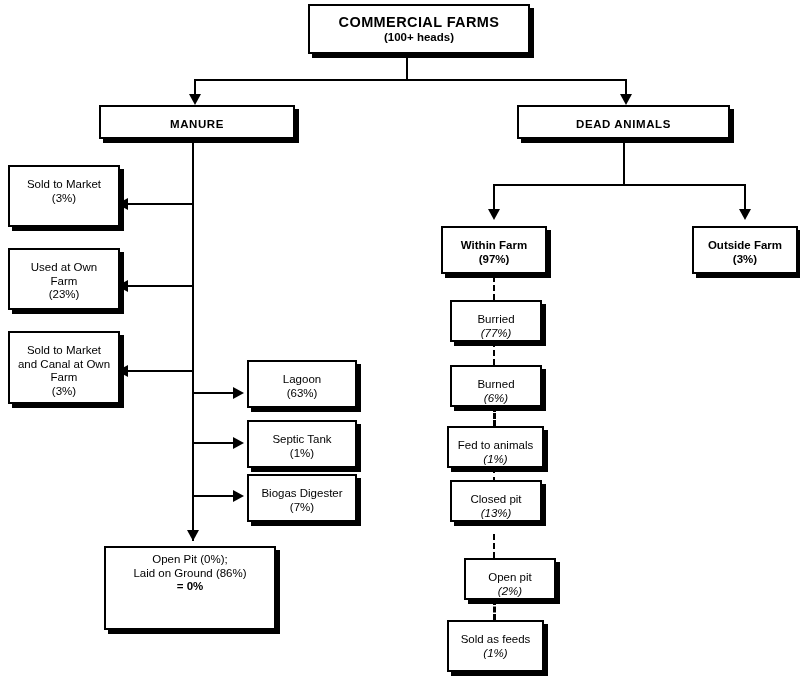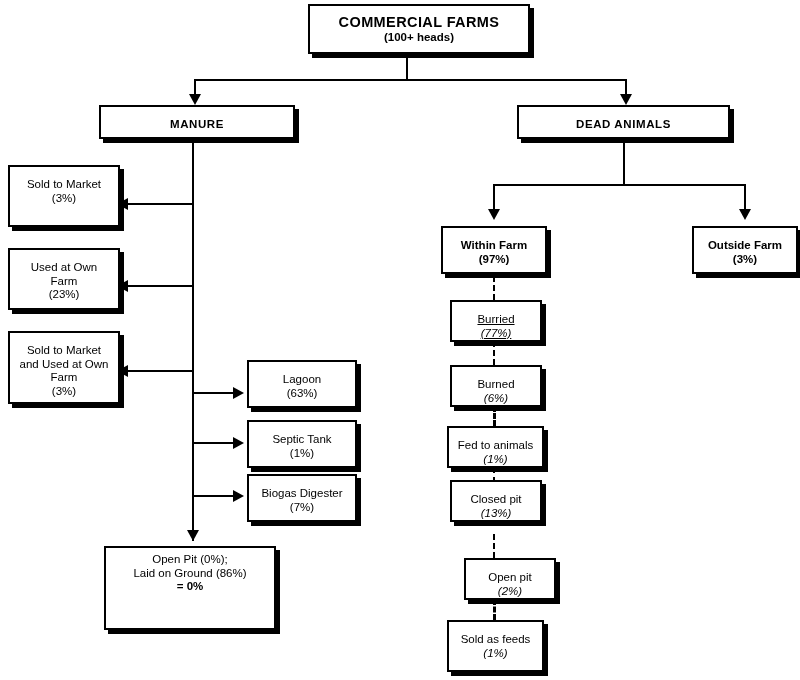--- a/index.html
+++ b/index.html
@@ -128,21 +128,21 @@
   </div>
 
   <div class="node" style="left:8px; top:248px; width:112px; height:62px;">
     <span class="ln t-plain">Used at Own</span>
     <span class="ln t-plain">Farm</span>
     <span class="ln t-plain">(23%)</span>
   </div>
 
   <div class="node" style="left:8px; top:331px; width:112px; height:73px;">
     <span class="ln t-plain">Sold to Market</span>
-    <span class="ln t-plain">and Used at Own</span>
+    <span class="ln t-plain">and Canal at Own</span>
     <span class="ln t-plain">Farm</span>
     <span class="ln t-plain">(3%)</span>
   </div>
 
   <div class="ln-h" style="left:194px; top:392px; width:42px;"></div>
   <div class="arrow right" style="left:233px; top:387px;"></div>
 
   <div class="ln-h" style="left:194px; top:442px; width:42px;"></div>
   <div class="arrow right" style="left:233px; top:437px;"></div>
 
@@ -187,21 +187,21 @@
     <span class="ln t-bold">(3%)</span>
   </div>
 
   <div class="dash-v thin" style="left:493px; top:276px; height:24px;"></div>
   <div class="dash-v thin" style="left:493px; top:341px; height:24px;"></div>
   <div class="dash-v" style="left:493px; top:406px; height:20px;"></div>
   <div class="dash-v thin" style="left:493px; top:467px; height:26px;"></div>
   <div class="dash-v thin" style="left:493px; top:534px; height:24px;"></div>
   <div class="dash-v" style="left:493px; top:599px; height:21px;"></div>
 
-  <div class="node" style="left:450px; top:300px; width:92px; height:42px;text-decoration:underline;">
+  <div class="node" style="left:450px; top:300px; width:92px; height:42px;">
     <span class="ln t-plain">Burried</span>
     <span class="ln t-ital">(77%)</span>
   </div>
 
   <div class="node" style="left:450px; top:365px; width:92px; height:42px;">
     <span class="ln t-plain">Burned</span>
     <span class="ln t-ital">(6%)</span>
   </div>
 
   <div class="node" style="left:447px; top:426px; width:97px; height:42px;">

